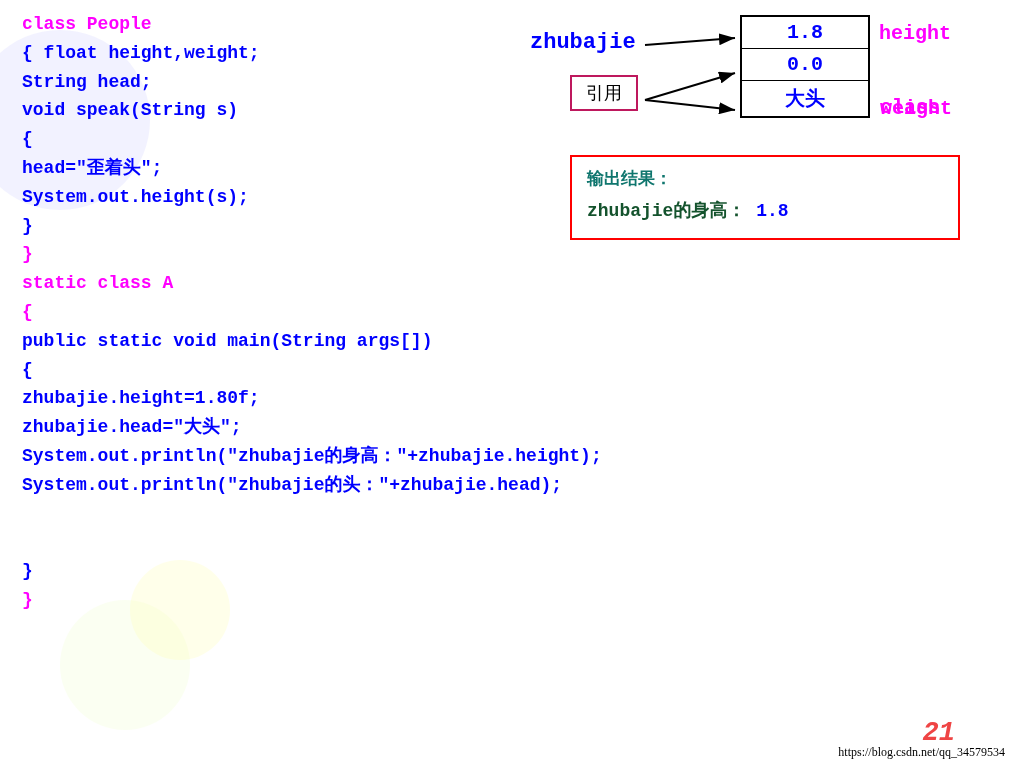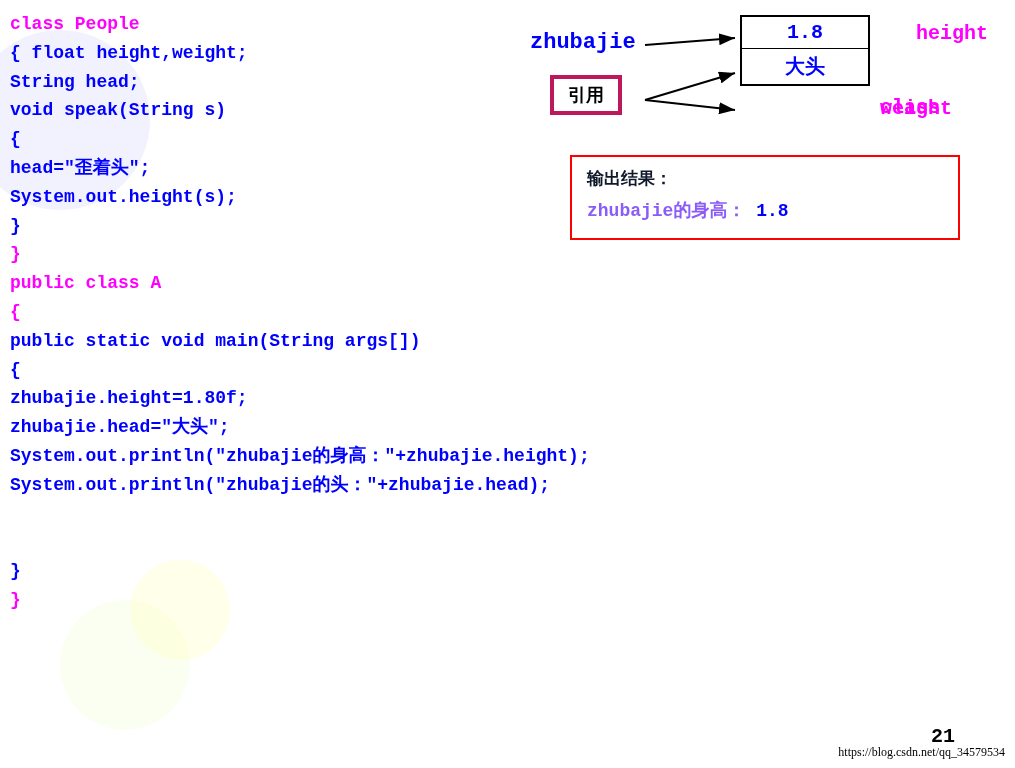--- a/index.html
+++ b/index.html
@@ -9,21 +9,21 @@
       font-size: 18px;
       font-weight: bold;
       width: 1015px;
       height: 768px;
       position: relative;
       overflow: hidden;
     }
 
     .code-section {
       position: absolute;
-      left: 0;
+      left: 12px;
       top: 0;
       padding: 10px 0 0 10px;
       line-height: 1.6;
     }
 
     .keyword { color: #ff00ff; }
     .blue { color: #0000ff; text-align: right; }
 
     .zhubajie-label {
       position: absolute;
@@ -78,48 +78,49 @@
       position: absolute;
       top: 155px;
       left: 570px;
       width: 390px;
       border: 2px solid #ff0000;
       padding: 10px 15px;
       background: #fff;
     }
 
     .output-title {
-      color: #0f172a;
+      color: #0f766e;
       font-size: 17px;
       font-weight: bold;
       margin-bottom: 8px;
     }
 
     .output-line {
       font-size: 18px;
       font-weight: bold;
       margin-bottom: 6px;
     }
 
     .output-key {
-      color: #8b5cf6;
+      color: #14532d;
     }
 
     .output-val {
       color: #0000ff;
     }
 
     
     .page-num {
       position: absolute;
       bottom: 20px;
       right: 60px;
-      font-size: 20px;
-      color: #000000;
-      font-weight: bold;
+      font-size: 27px;
+      color: #ef4444;
+      font-weight: bold;
+      font-style: italic;
     }
 
     .url {
       position: absolute;
       bottom: 8px;
       right: 10px;
       font-size: 12px;
       color: #000000;
       font-weight: normal;
       font-family: Liberation Serif, serif;
@@ -129,25 +130,25 @@
     
     .deco-circle {
       position: absolute;
       border-radius: 50%;
       opacity: 0.25;
     }
 
     .引用-box {
       position: absolute;
       top: 75px;
-      left: 550px;
-      border: 4px solid #be185d;
+      left: 570px;
+      border: 2px solid #be185d;
       padding: 4px 14px;
       font-size: 18px;
-      font-weight: bold;
+      font-weight: normal;
       color: #000;
       background: #fff;
     }
   </style>
 </head>
 <body>
 
 <div class="deco-circle" style="width:180px;height:180px;background:#ccccff;left:-30px;top:30px;"></div>
 <div class="deco-circle" style="width:130px;height:130px;background:#eeffcc;left:60px;top:600px;"></div>
 <div class="deco-circle" style="width:100px;height:100px;background:#ffffaa;left:130px;top:560px;"></div>
@@ -174,21 +175,21 @@
   <div>
     <span class="blue">      System.out.height(s);</span>
   </div>
   <div>
     <span class="blue">   }</span>
   </div>
   <div>
     <span class="keyword">}</span>
   </div>
   <div>
-    <span class="keyword">public class A</span>
+    <span class="keyword">static class A</span>
   </div>
   <div>
     <span class="keyword">{</span>
   </div>
   <div>
     <span class="blue">   public static void main(String args[])</span>
   </div>
   <div>
     <span class="blue">   {</span>
   </div>
@@ -228,24 +229,25 @@
 
   <line x1="115" y1="35" x2="205" y2="28" stroke="#000" stroke-width="2" marker-end="url(#arrowhead)"></line>
 
   <line x1="115" y1="90" x2="205" y2="63" stroke="#000" stroke-width="2" marker-end="url(#arrowhead)"></line>
 
   <line x1="115" y1="90" x2="205" y2="100" stroke="#000" stroke-width="2" marker-end="url(#arrowhead)"></line>
 </svg>
 
 <div class="memory-box">
   <div class="memory-row">1.8</div>
+  <div class="memory-row">0.0</div>
   <div class="memory-row">大头</div>
 </div>
 
-<div class="mem-label" style="top:22px; left:916px;">height</div>
+<div class="mem-label" style="top:22px; left:879px;">height</div>
 <div class="mem-label" style="top:69px; left:880px;margin-top:28px;">weight</div>
 <div class="mem-label" style="top:96px; left:880px;">class</div>
 
 <div class="output-box">
   <div class="output-title">输出结果：</div>
   <div class="output-line">
     <span class="output-key">zhubajie的身高：</span>
     <span class="output-val">1.8</span>
   </div>
 </div>

